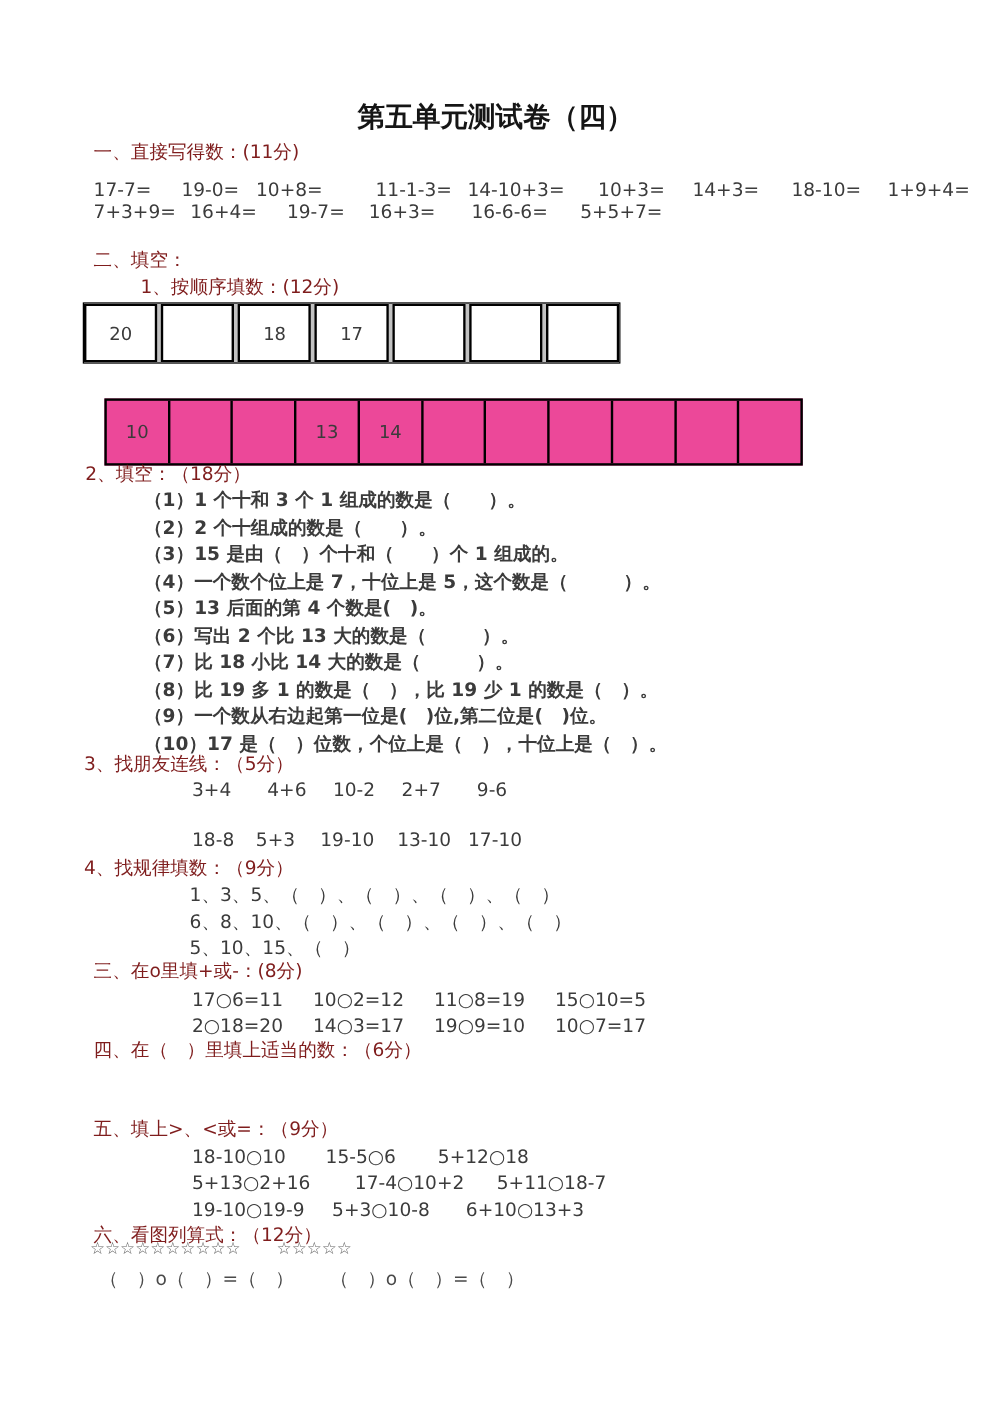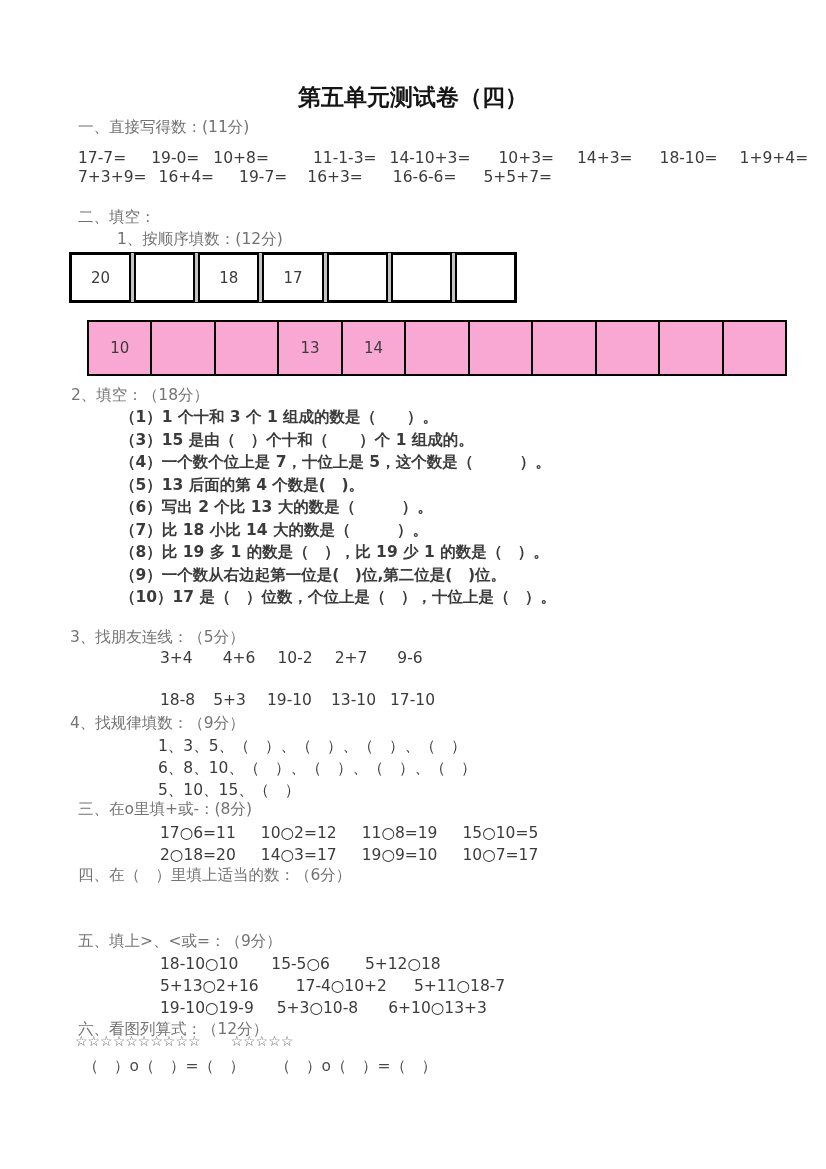--- a/index.html
+++ b/index.html
@@ -7,34 +7,34 @@
     width:826px;height:1169px;
     font-family:"DejaVu Sans","Liberation Sans",sans-serif;
     color:#3b3b3b;font-size:15.5px;
   }
   .page{position:relative;width:826px;height:1169px;background:#fff;overflow:hidden;}
   .abs{position:absolute;white-space:nowrap;}
   .title{
     position:absolute;left:0;top:82px;width:100%;
     text-align:center;font-size:23px;font-weight:bold;color:#151515;margin:0;
   }
-  .heading{color:#737373;}
+  .heading{color:#7f1d1d;}
   .calc-rows{line-height:19px;}
   .calc-rows .row{white-space:nowrap;}
   .seq-table1{
     position:absolute;left:69px;top:252px;width:448px;height:51px;
     display:flex;gap:3px;background:#c2c2c2;border:1px solid #000;box-sizing:border-box;
   }
   .seq-table1 .cell{
     flex:1;background:#fff;border:2px solid #000;
     display:flex;align-items:center;justify-content:center;font-size:15px;color:#3b3b3b;
   }
   .seq-table2{
-    position:absolute;left:87px;top:320px;width:700px;height:56px;
-    display:flex;border:2px solid #000;box-sizing:border-box;background:#f9a8d4;
+    position:absolute;left:87px;top:332px;width:582px;height:56px;
+    display:flex;border:2px solid #000;box-sizing:border-box;background:#ec4899;
   }
   .seq-table2 .cell{
     flex:1;border-right:2px solid #000;
     display:flex;align-items:center;justify-content:center;font-size:15px;color:#3b3b3b;
   }
   .seq-table2 .cell:last-child{border-right:none;}
   .fill-items{line-height:22.5px;}
   .fill-items div{white-space:nowrap;font-weight:bold;}
   .pattern-rows{line-height:22px;}
   .multi-rows{line-height:22px;}
@@ -83,20 +83,21 @@
     <div class="cell"></div>
     <div class="cell"></div>
     <div class="cell"></div>
     <div class="cell"></div>
   </div>
 
   <div class="abs heading" style="left:71px;top:385px">2、填空：（18分）</div>
 
   <div class="abs fill-items" style="left:120px;top:406px">
     <div>（1）1 个十和 3 个 1 组成的数是（　　）。</div>
+    <div>（2）2 个十组成的数是（　　）。</div>
     <div>（3）15 是由（　）个十和（　　）个 1 组成的。</div>
     <div>（4）一个数个位上是 7，十位上是 5，这个数是（　　　）。</div>
     <div>（5）13 后面的第 4 个数是(　)。</div>
     <div>（6）写出 2 个比 13 大的数是（　　　）。</div>
     <div>（7）比 18 小比 14 大的数是（　　　）。</div>
     <div>（8）比 19 多 1 的数是（　），比 19 少 1 的数是（　）。</div>
     <div>（9）一个数从右边起第一位是(　)位,第二位是(　)位。</div>
     <div>（10）17 是（　）位数，个位上是（　），十位上是（　）。</div>
   </div>
 

